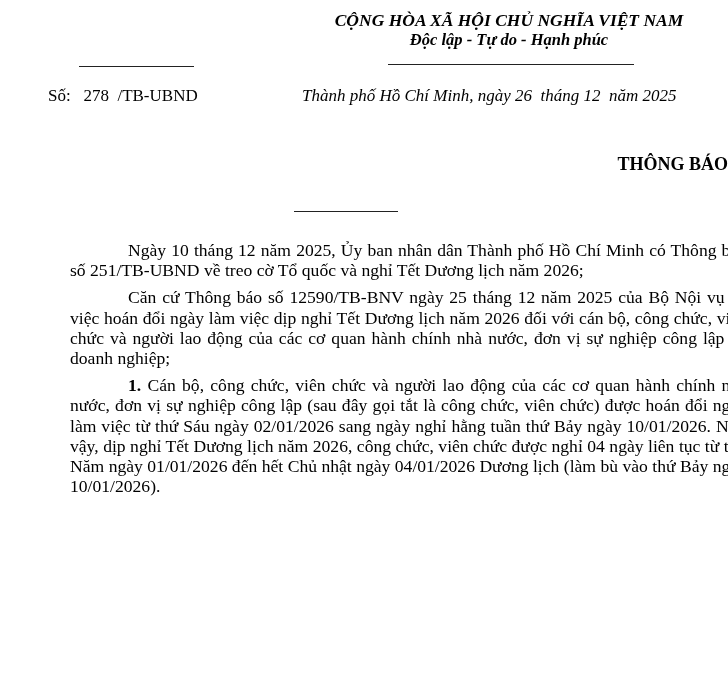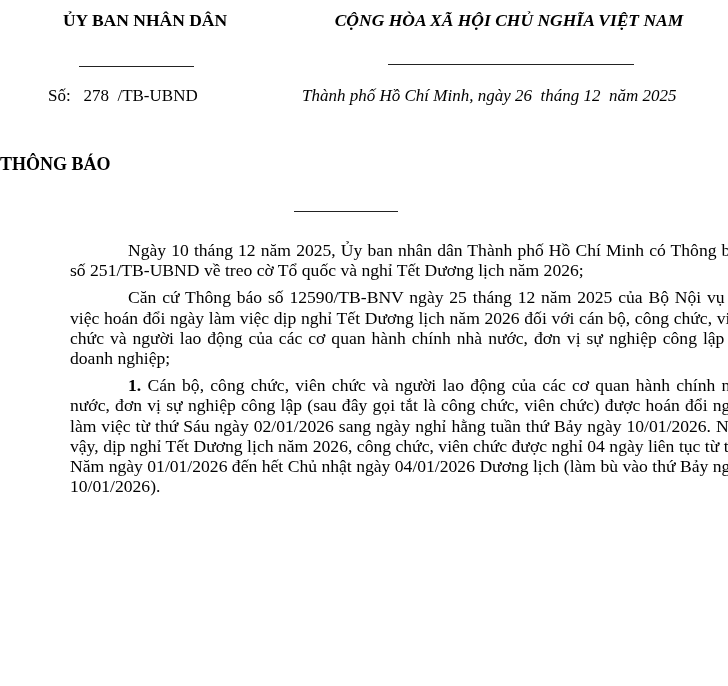--- a/index.html
+++ b/index.html
@@ -43,21 +43,21 @@
       white-space: pre;
     }
     .date-line {
       left: 302px; top: 86px;
       font-size: 17px;
       font-style: italic;
       white-space: pre;
     }
     .title-block {
       left: 0; top: 154px; width: 728px;
-      text-align: left;
+      text-align: right;
       font-weight: bold;
       font-size: 18px;
       line-height: 21px;
     }
     .body-text {
       left: 27px; top: 240px; width: 677px;
       font-size: 17.6px;
       line-height: 20.2px;
       text-align: justify;
       margin-left: 43px;
@@ -65,26 +65,26 @@
     .para {
       margin: 0 0 7px 0;
       text-indent: 58px;
     }
     .para .lead { font-weight: bold; }
   </style>
 </head>
 <body>
 
 <div class="abs header-left">
-  <div>ỦY BAN NHÂN DÂN</div>
 </div>
 <div class="rule" style="left:79px; top:66px; width:115px;"></div>
 
 <div class="abs header-right">
   <div>CỘNG HÒA XÃ HỘI CHỦ NGHĨA VIỆT NAM</div>
+  <div class="motto">Độc  lập - Tự  do - Hạnh  phúc</div>
 </div>
 <div class="rule" style="left:388px; top:64px; width:246px;"></div>
 
 <div class="abs number-line">Số:   278  /TB-UBND</div>
 <div class="abs date-line">Thành phố Hồ Chí Minh, ngày 26  tháng 12  năm 2025</div>
 
 <div class="abs title-block">
   <div>THÔNG BÁO</div>
 </div>
 <div class="rule" style="left:294px; top:211px; width:104px;"></div>

